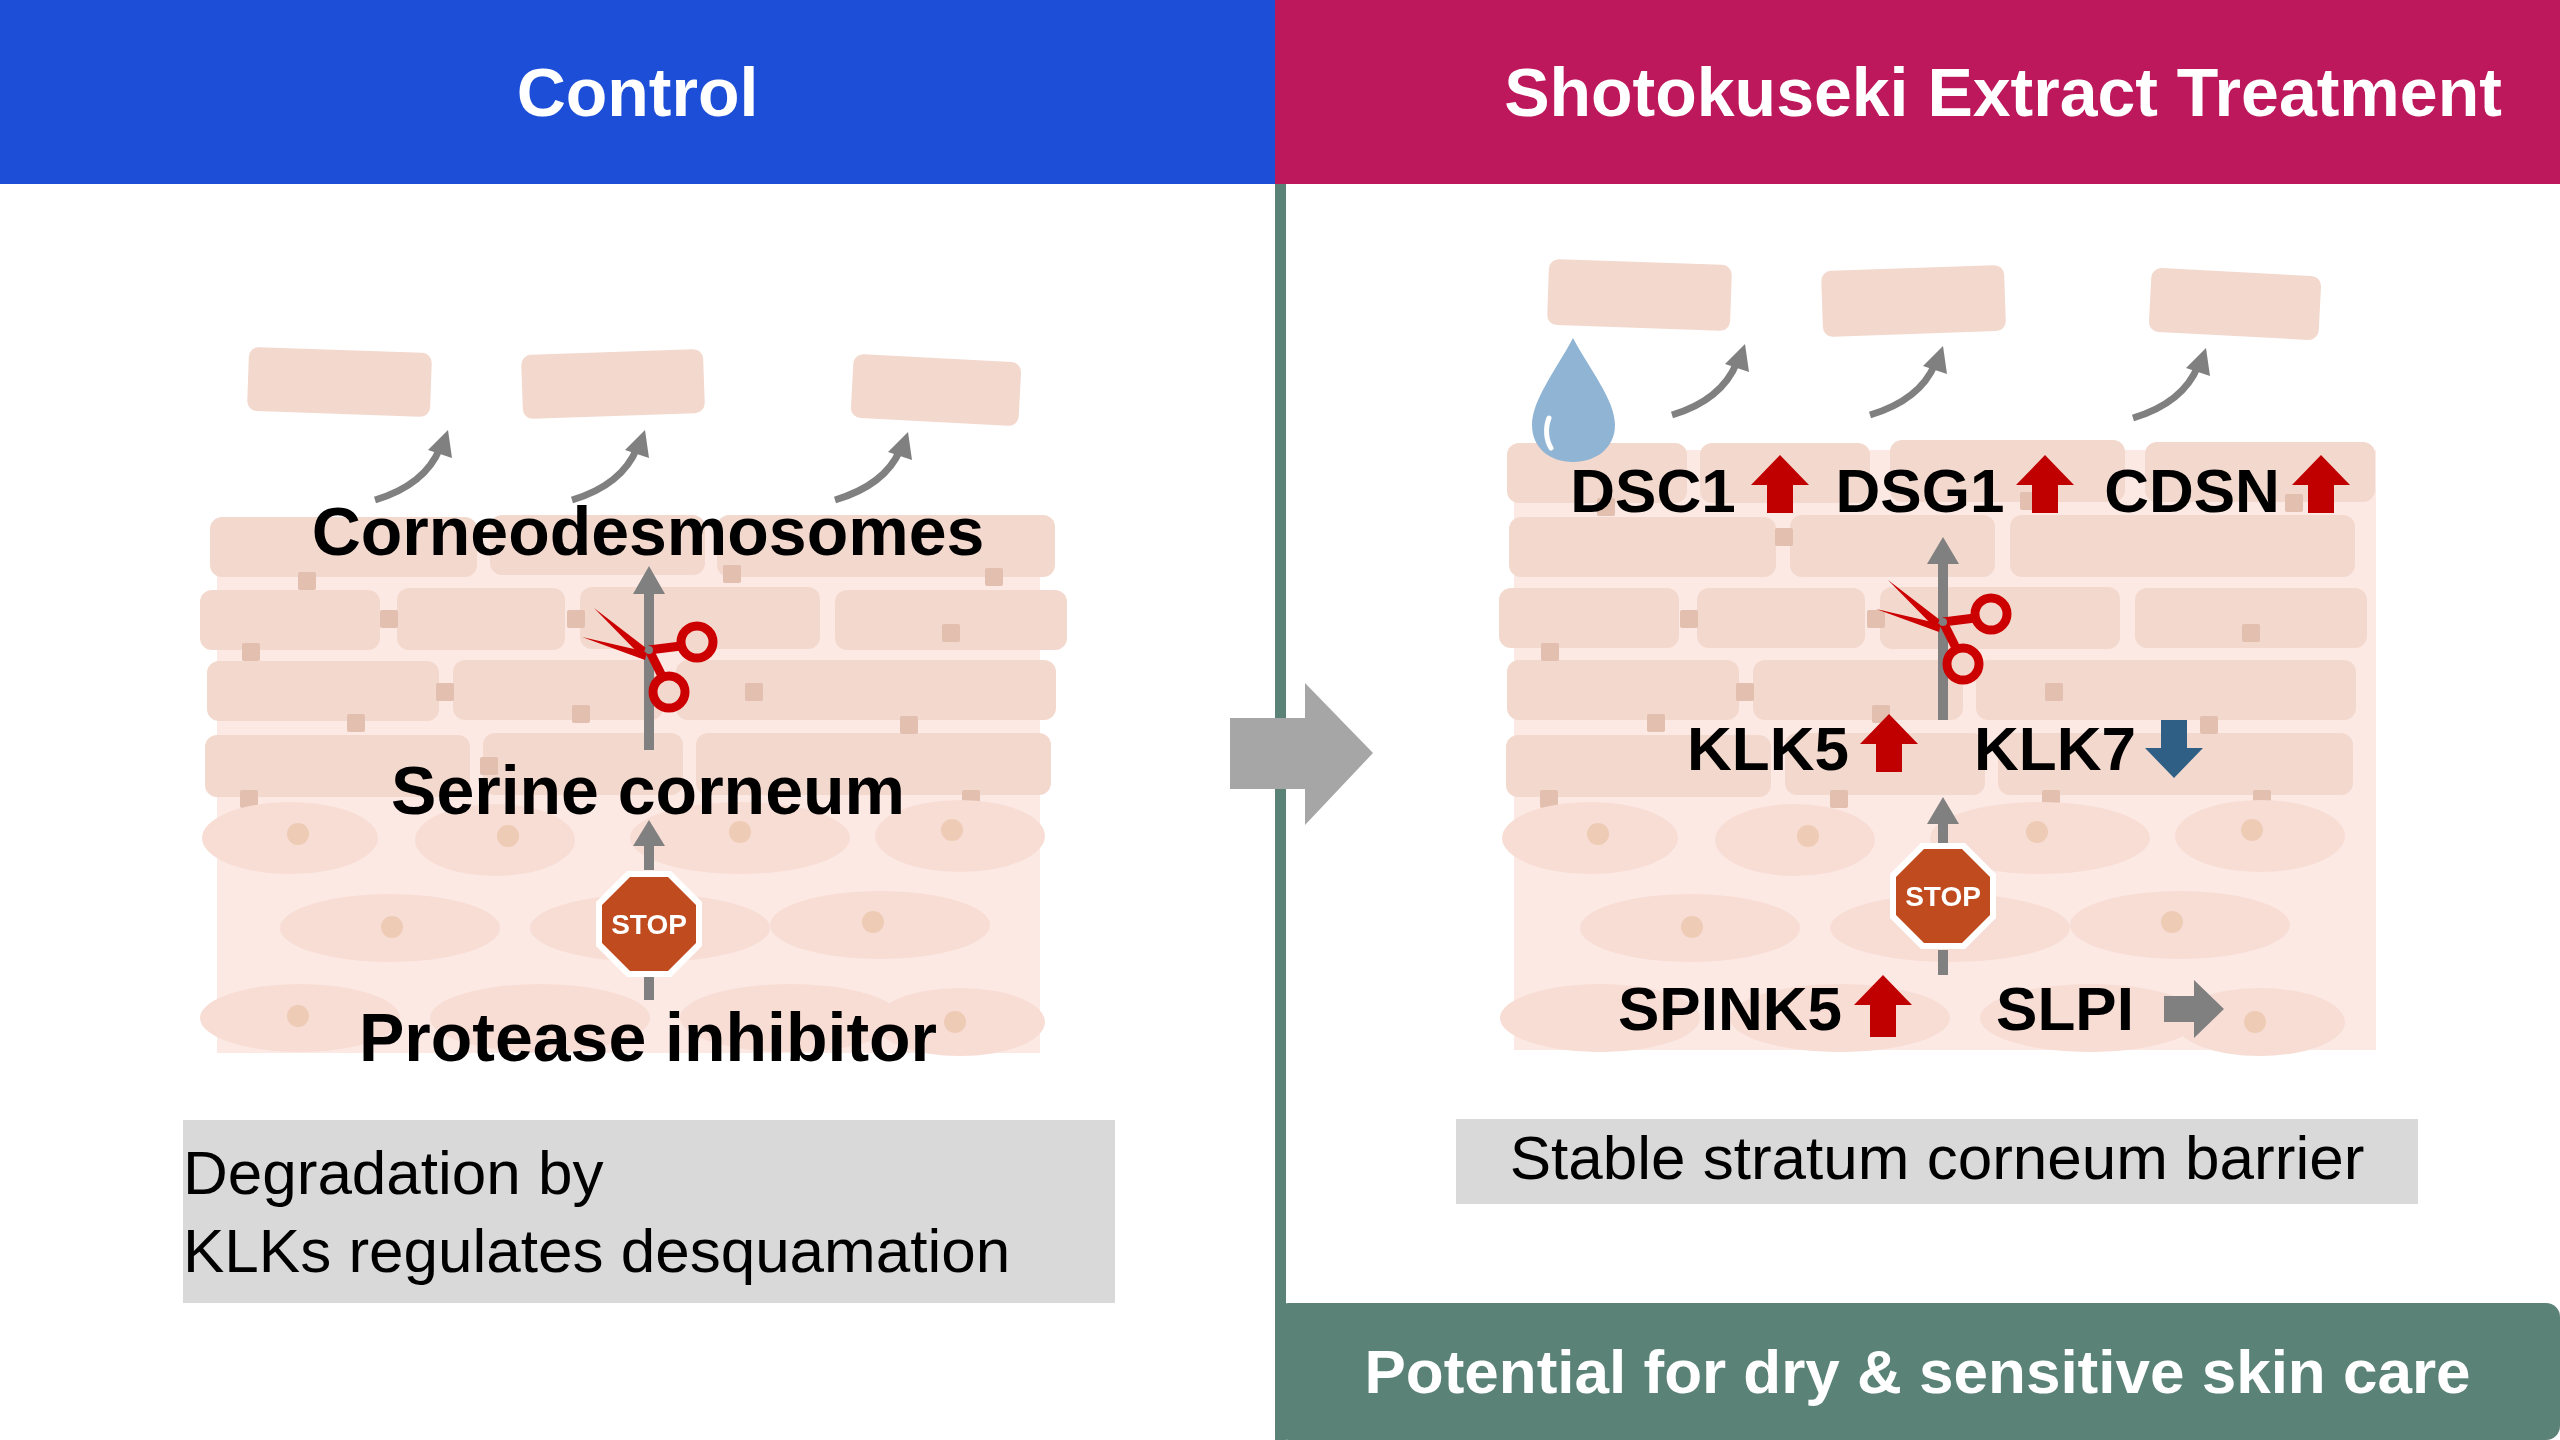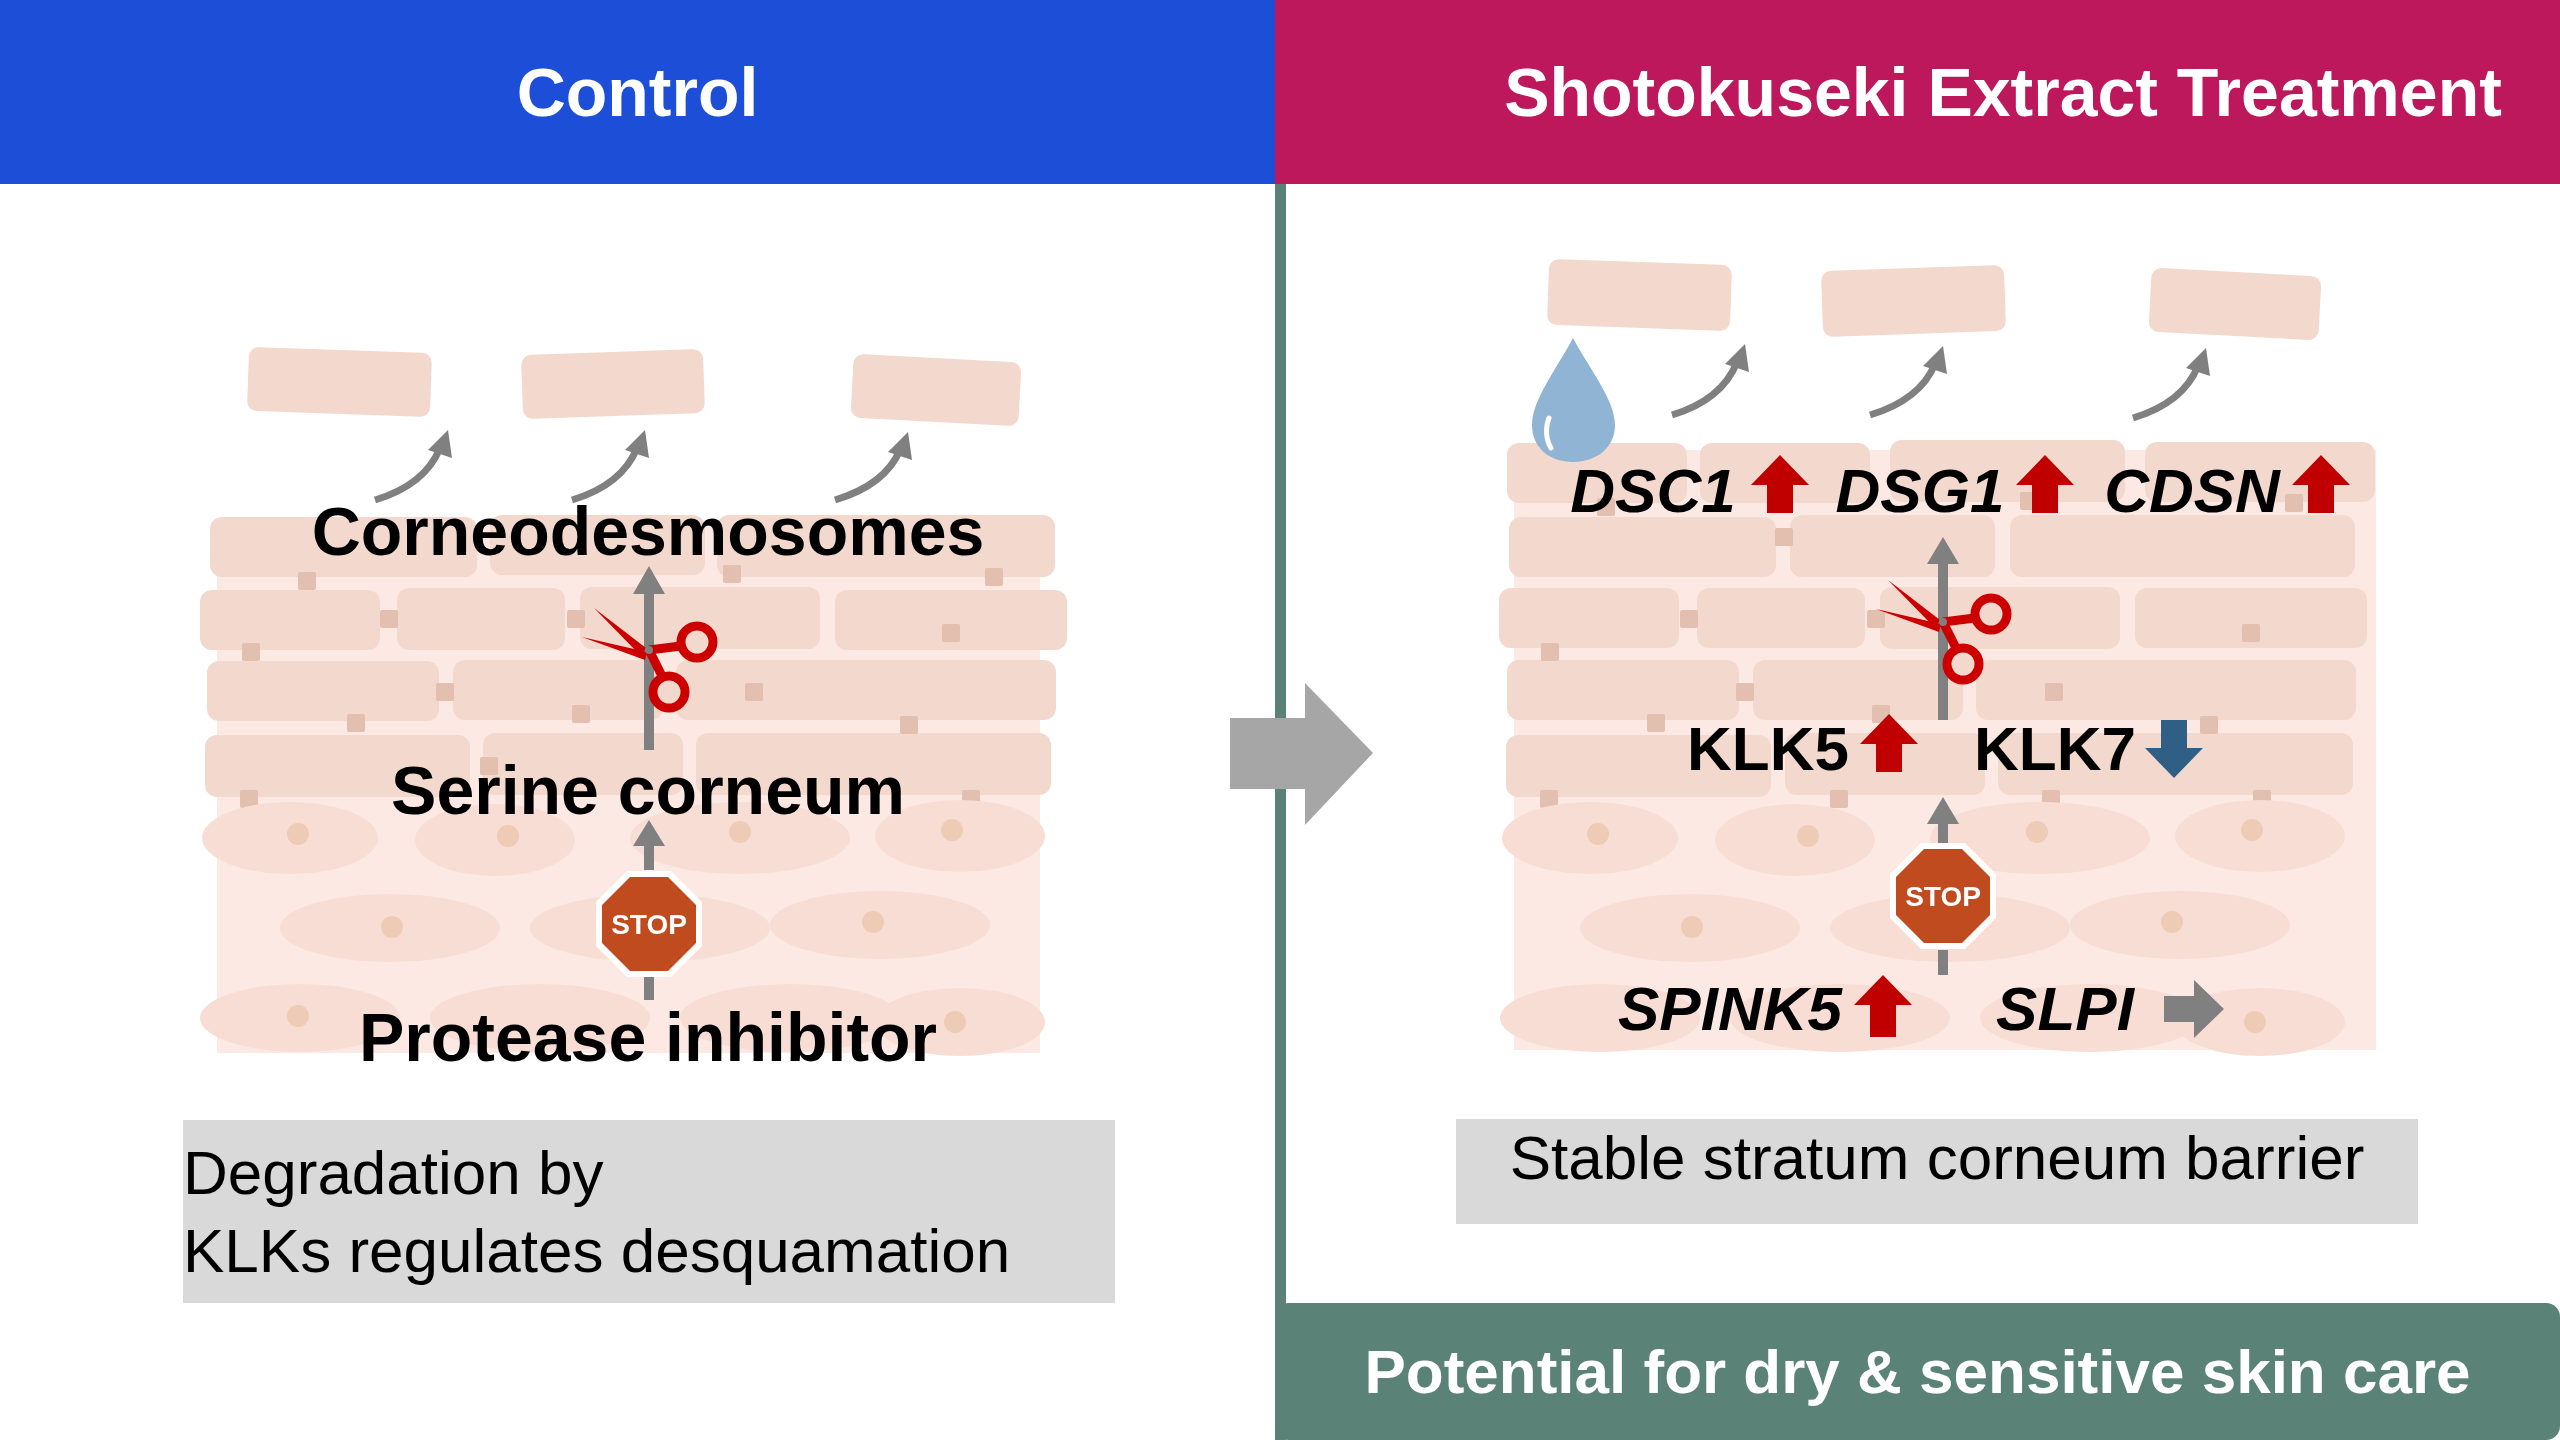--- a/index.html
+++ b/index.html
@@ -8,21 +8,21 @@
   .hdr { position:absolute; top:0; height:184px; display:flex; align-items:center; justify-content:center; color:#ffffff; font-weight:bold; font-size:68px; }
   .hdr-left { left:0; width:1275px; background:#1d4ed8; }
   .hdr-right { left:1275px; width:1456px; background:#be185d; }
   .divider { left:1275px; top:184px; width:11px; height:1256px; background:#5a8276; }
   .footer { left:1275px; top:1303px; width:1285px; height:137px; background:#5a8276; color:#fff; font-weight:bold; font-size:62px; display:flex; align-items:center; justify-content:center;border-radius:14px; }
   .caption { background:#d9d9d9; color:#000; display:flex; align-items:flex-start; justify-content:center; text-align:center; font-size:62px; line-height:78px; }
   .diagram { position:absolute; }
   .lbl { position:absolute; transform:translate(-50%,-50%); white-space:nowrap; font-weight:bold; color:#000; }
   .lbl-plain { font-size:68px; }
   .lbl-gene { font-size:62px; }
-  .ital { font-style:italic; }
+  .ital { }
   svg text { font-family:"Liberation Sans", sans-serif; }
 </style>
 </head>
 <body>
 
 <div class="hdr hdr-left">
   <span>Control</span>
 </div>
 <div class="hdr hdr-right">
   <span>Shotokuseki Extract Treatment</span>
@@ -279,19 +279,19 @@
 <div class="lbl lbl-gene ital" style="left:1730px;top:1008px">SPINK5</div>
 <svg class="abs" style="left:1852px;top:973px" width="62" height="66">
     <polygon points="31,2 60,32 44,32 44,64 18,64 18,32 2,32" fill="#c00000"></polygon>
   </svg>
 
 <div class="lbl lbl-gene ital" style="left:2065px;top:1008px">SLPI</div>
 <svg class="abs" style="left:2162px;top:978px" width="64" height="62">
     <polygon points="2,18 32,18 32,2 62,31 32,60 32,44 2,44" fill="#808080"></polygon>
   </svg>
 
-<div class="abs caption" style="left:1456px;top:1119px;width:962px;height:105px">
+<div class="abs caption" style="left:1456px;top:1119px;width:962px;height:85px">
   <span>Stable stratum corneum barrier</span>
 </div>
 
 <div class="abs footer">
   <span>Potential for dry &amp; sensitive skin care</span>
 </div>
 
 </body></html>

